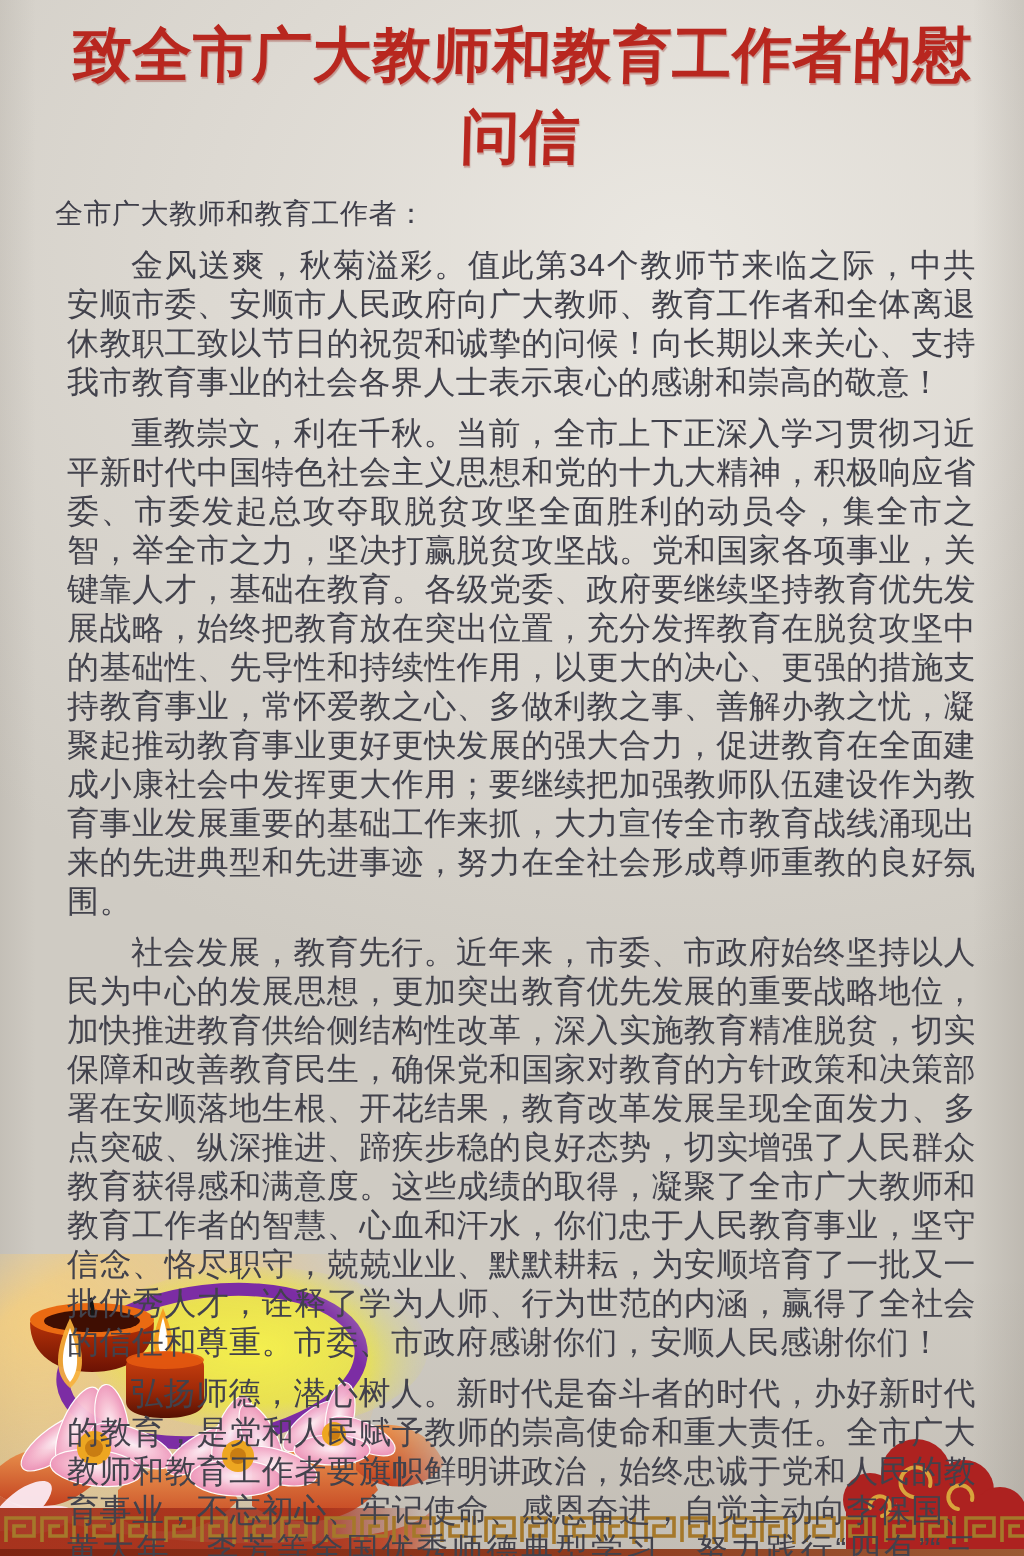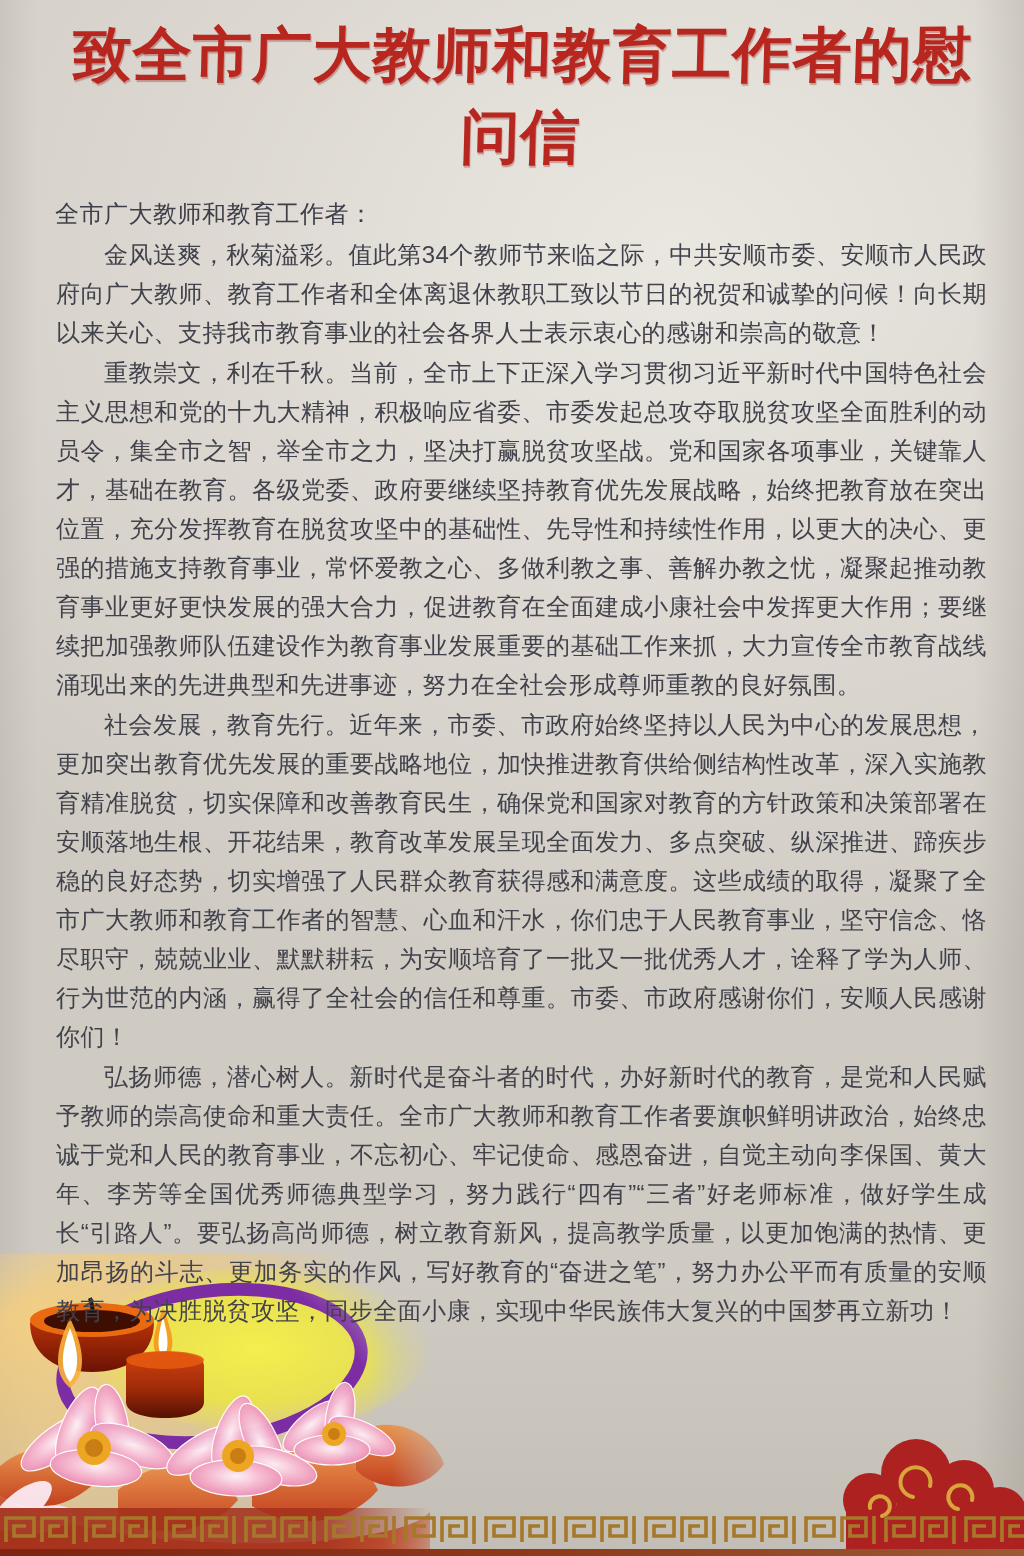--- a/index.html
+++ b/index.html
@@ -13,25 +13,25 @@
   }
   .content{position:relative;z-index:3;padding:10px 36px 0 55px;}
   .title{
     margin:4px 0 16px 0;text-align:center;
     font-family:"Liberation Serif",serif;font-weight:900;
     font-size:59px;line-height:82px;letter-spacing:1px;
     color:#b8271f;text-shadow:1px 2px 1px rgba(140,25,20,.35);
     transform:skewX(-1.5deg);
   }
   .salutation{
-    margin:0;font-size:24px;line-height:40px;color:#3f3f4a;letter-spacing:.5px;
+    margin:0;font-size:28px;line-height:40px;color:#3f3f4a;letter-spacing:.5px;
   }
   .para{
-    margin:1px;text-indent:2em;text-align:justify;
-    font-size:24px;line-height:39px;color:#42424c;letter-spacing:.4px;
+    margin:12px;text-indent:2em;text-align:justify;
+    font-size:32px;line-height:39px;color:#42424c;letter-spacing:.4px;
   }
   .decor-bl{position:absolute;left:0;bottom:0;width:470px;height:302px;z-index:1;}
   .decor-cloud{position:absolute;right:0;bottom:6px;width:212px;height:122px;z-index:1;}
   .border-bottom{position:absolute;left:0;bottom:0;width:1024px;height:48px;z-index:2;}
 </style>
 </head>
 <body>
 
 <div class="page">
 

